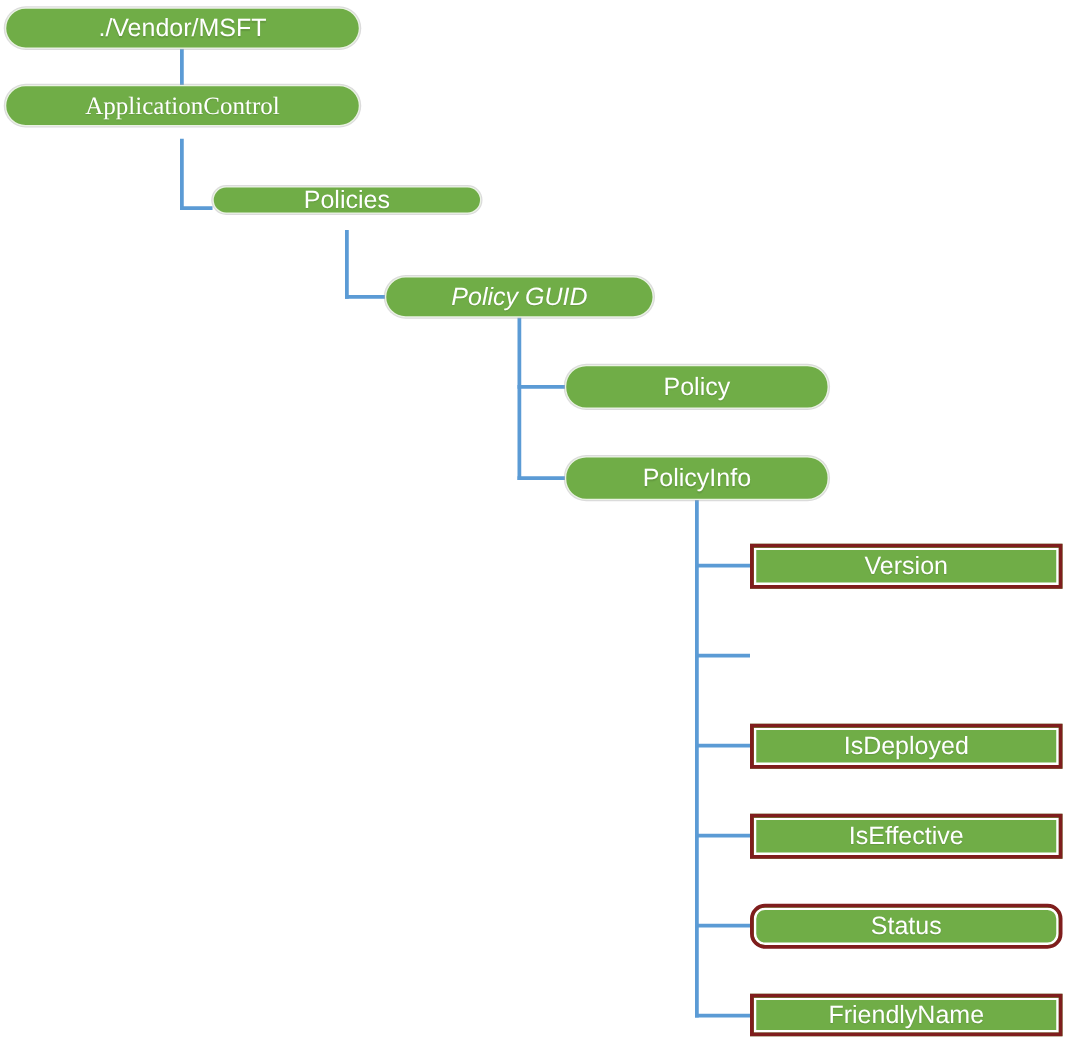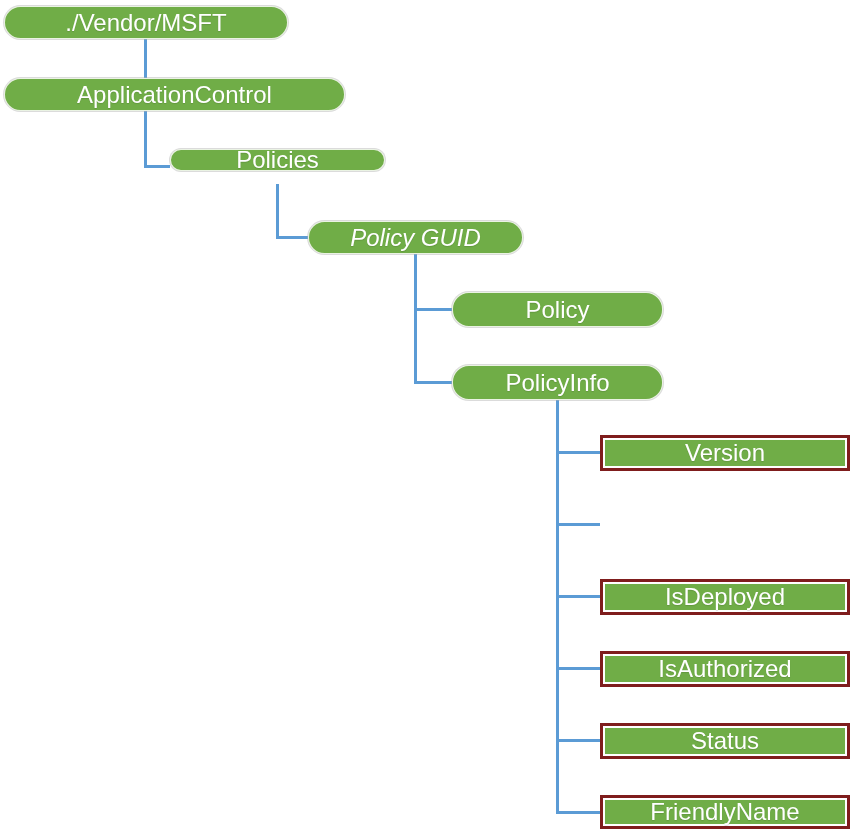--- a/index.html
+++ b/index.html
@@ -16,48 +16,48 @@
     overflow: hidden;
   }
   .node {
     position: absolute;
     box-sizing: border-box;
     display: flex;
     align-items: center;
     justify-content: center;
     background: #70AD47;
     color: #ffffff;
-    font-size: 24px;
+    font-size: 20px;
     line-height: 1;
     white-space: nowrap;
     text-shadow: 0 1px 1px rgba(0,0,0,0.12);
   }
   .pill {
     border-radius: 17px;
     border: 1px solid rgba(255,255,255,0.85);
     box-shadow: 0 0 0 1px rgba(176,176,176,0.45);
   }
   .leaf {
     border: 3px solid #7f1d1d;
     box-shadow: inset 0 0 0 2px #ffffff;
   }
   .italic { font-style: italic; }
 
   
   .n-vendor       { left: 4px;   top: 6px;   width: 284px; height: 33px; }
-  .n-appcontrol   { left: 4px;   top: 78px;  width: 341px; height: 33px; }
+  .n-appcontrol   { left: 4px;   top: 68px;  width: 284px; height: 33px; font-family: Liberation Serif, serif; }
   .n-policies     { left: 170px; top: 149px; width: 215px; height: 22px; }
   .n-policyguid   { left: 308px; top: 221px; width: 215px; height: 33px; }
   .n-policy       { left: 452px; top: 292px; width: 211px; height: 35px; }
   .n-policyinfo   { left: 452px; top: 365px; width: 211px; height: 35px; }
   .n-version      { left: 600px; top: 435px; width: 250px; height: 36px; }
   .n-iseffective  { left: 600px; top: 507px; width: 250px; height: 36px; }
   .n-isdeployed   { left: 600px; top: 579px; width: 250px; height: 36px; }
   .n-isauthorized { left: 600px; top: 651px; width: 250px; height: 36px; }
-  .n-status       { left: 600px; top: 723px; width: 250px; height: 36px; }
+  .n-status       { left: 600px; top: 723px; width: 250px; height: 36px; border-radius: 12px; }
   .n-friendlyname { left: 600px; top: 795px; width: 250px; height: 34px; text-align: right; }
 
   
   .line { position: absolute; background: #5B9BD5; }
   .c1   { left: 144px; top: 39px;  width: 3px;  height: 39px;  }
   .c2v  { left: 144px; top: 111px; width: 3px;  height: 57px;  }
   .c2h  { left: 144px; top: 165px; width: 26px; height: 3px;   }
   .c3v  { left: 276px; top: 184px; width: 3px;  height: 55px;  }
   .c3h  { left: 276px; top: 236px; width: 32px; height: 3px;   }
   .c4v  { left: 414px; top: 254px; width: 3px;  height: 130px; }
@@ -93,17 +93,17 @@
   <div class="line c5h6"></div>
 
   <div class="node pill n-vendor">./Vendor/MSFT</div>
   <div class="node pill n-appcontrol">ApplicationControl</div>
   <div class="node pill n-policies">Policies</div>
   <div class="node pill italic n-policyguid">Policy GUID</div>
   <div class="node pill n-policy">Policy</div>
   <div class="node pill n-policyinfo">PolicyInfo</div>
   <div class="node leaf n-version">Version</div>
   <div class="node leaf n-isdeployed">IsDeployed</div>
-  <div class="node leaf n-isauthorized">IsAuthorized</div>
+  <div class="node leaf n-isauthorized">IsEffective</div>
   <div class="node leaf n-status">Status</div>
   <div class="node leaf n-friendlyname">FriendlyName</div>
 
 </div>
 
 </body></html>

